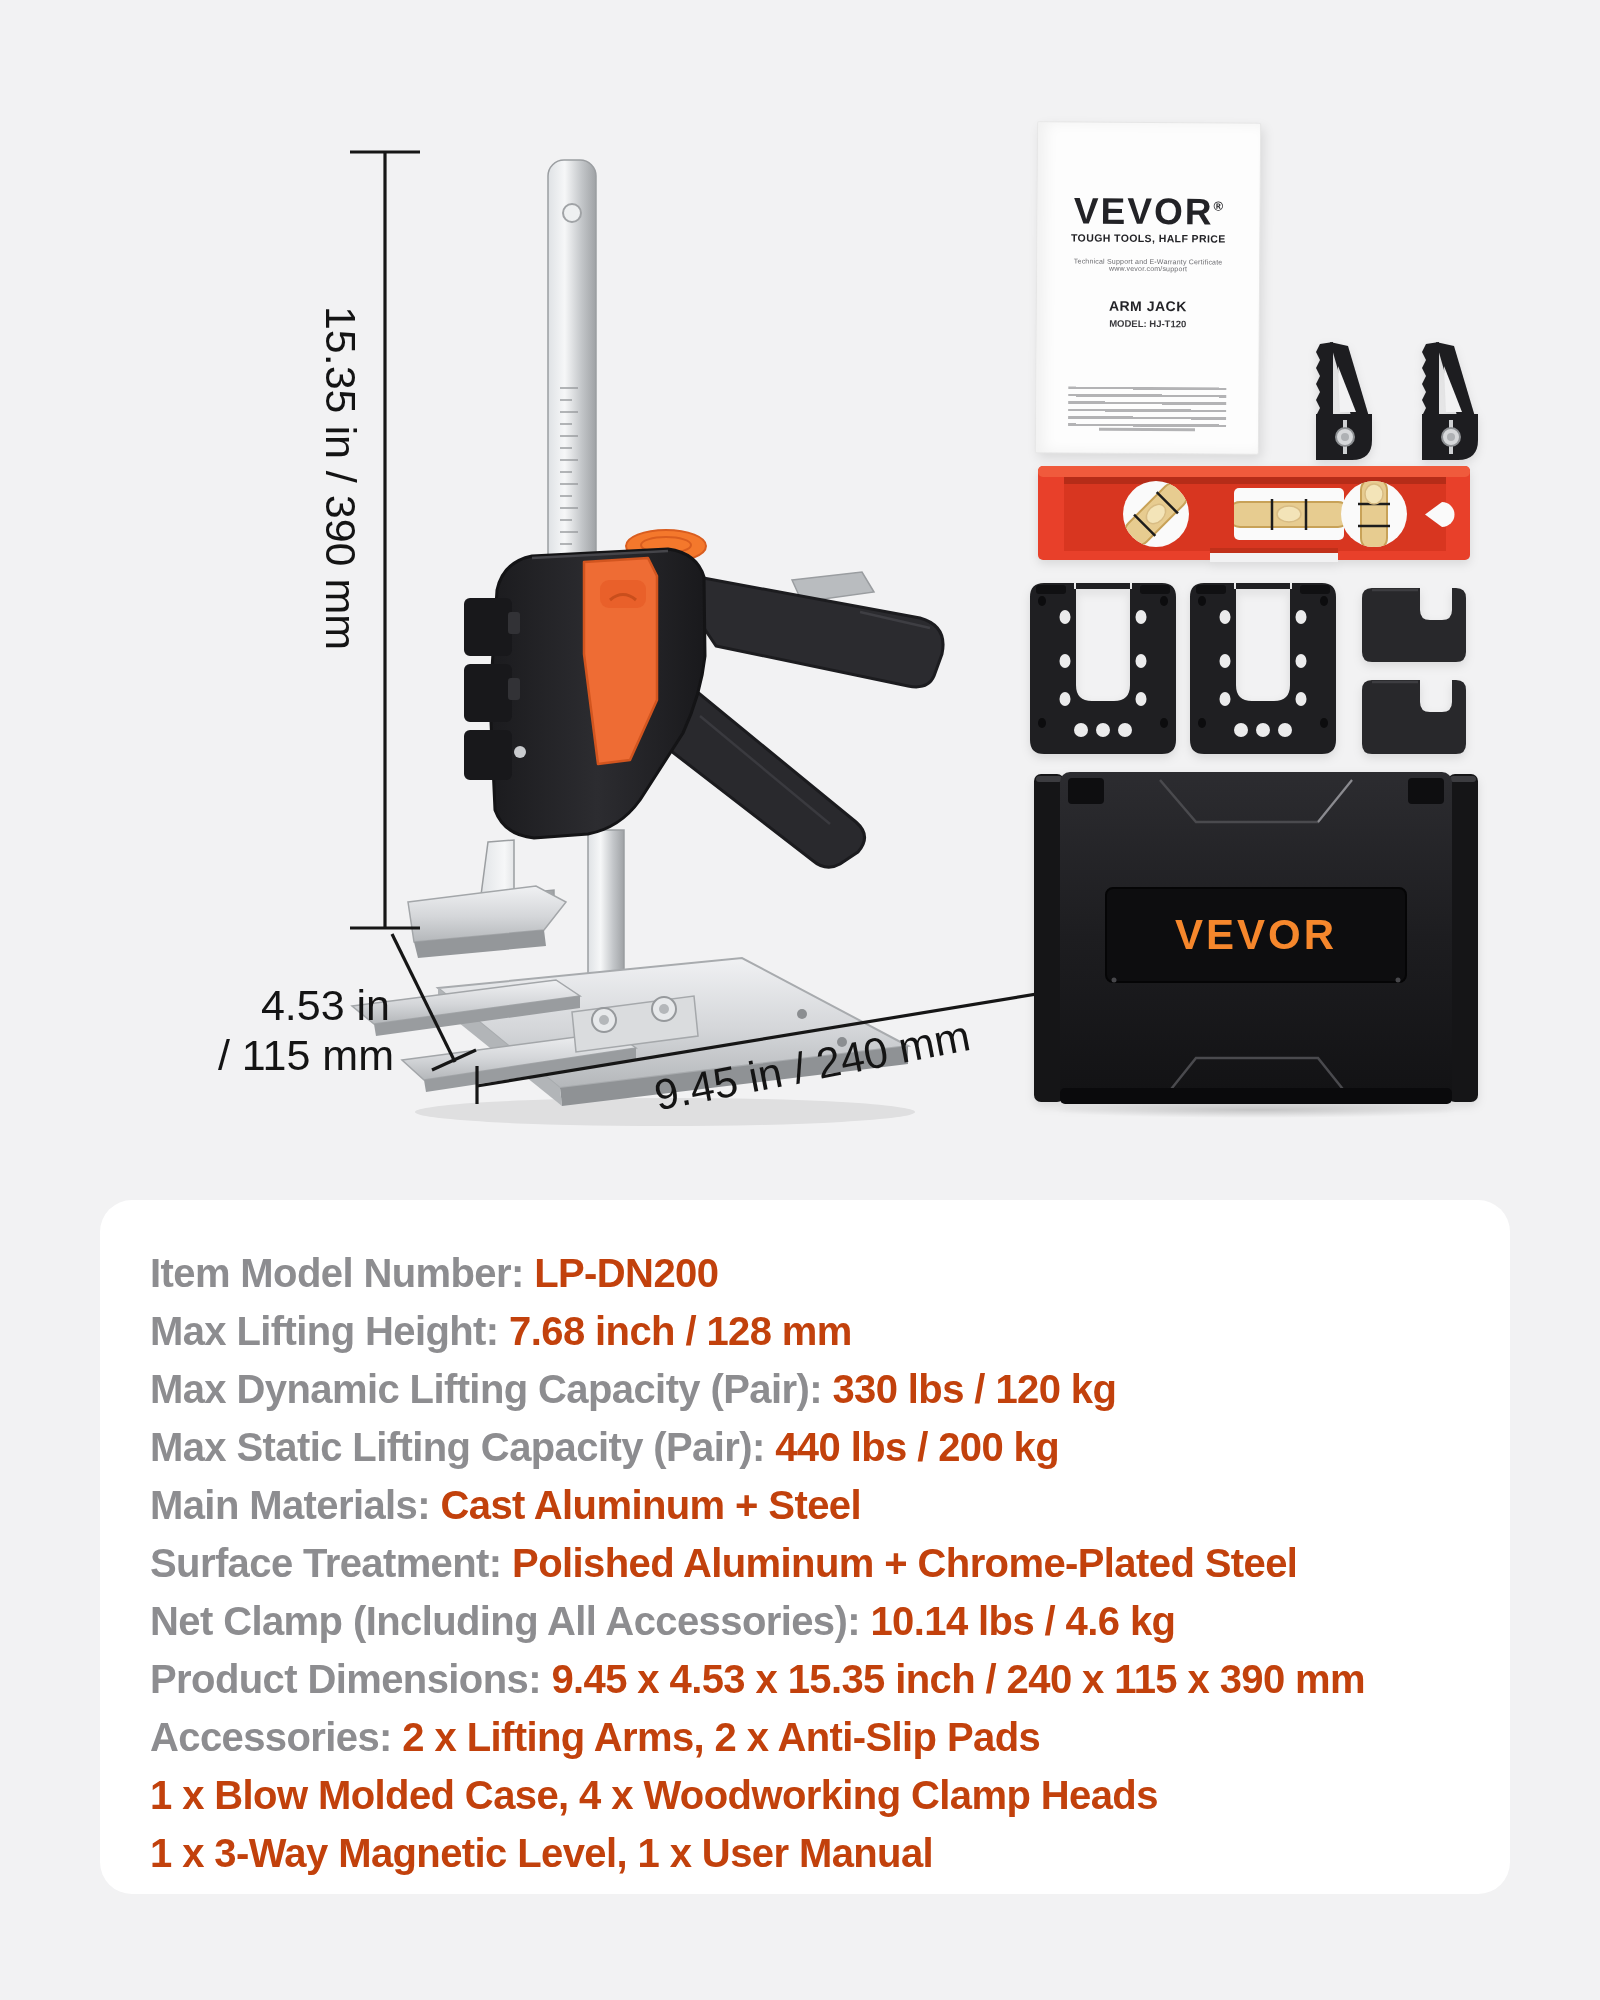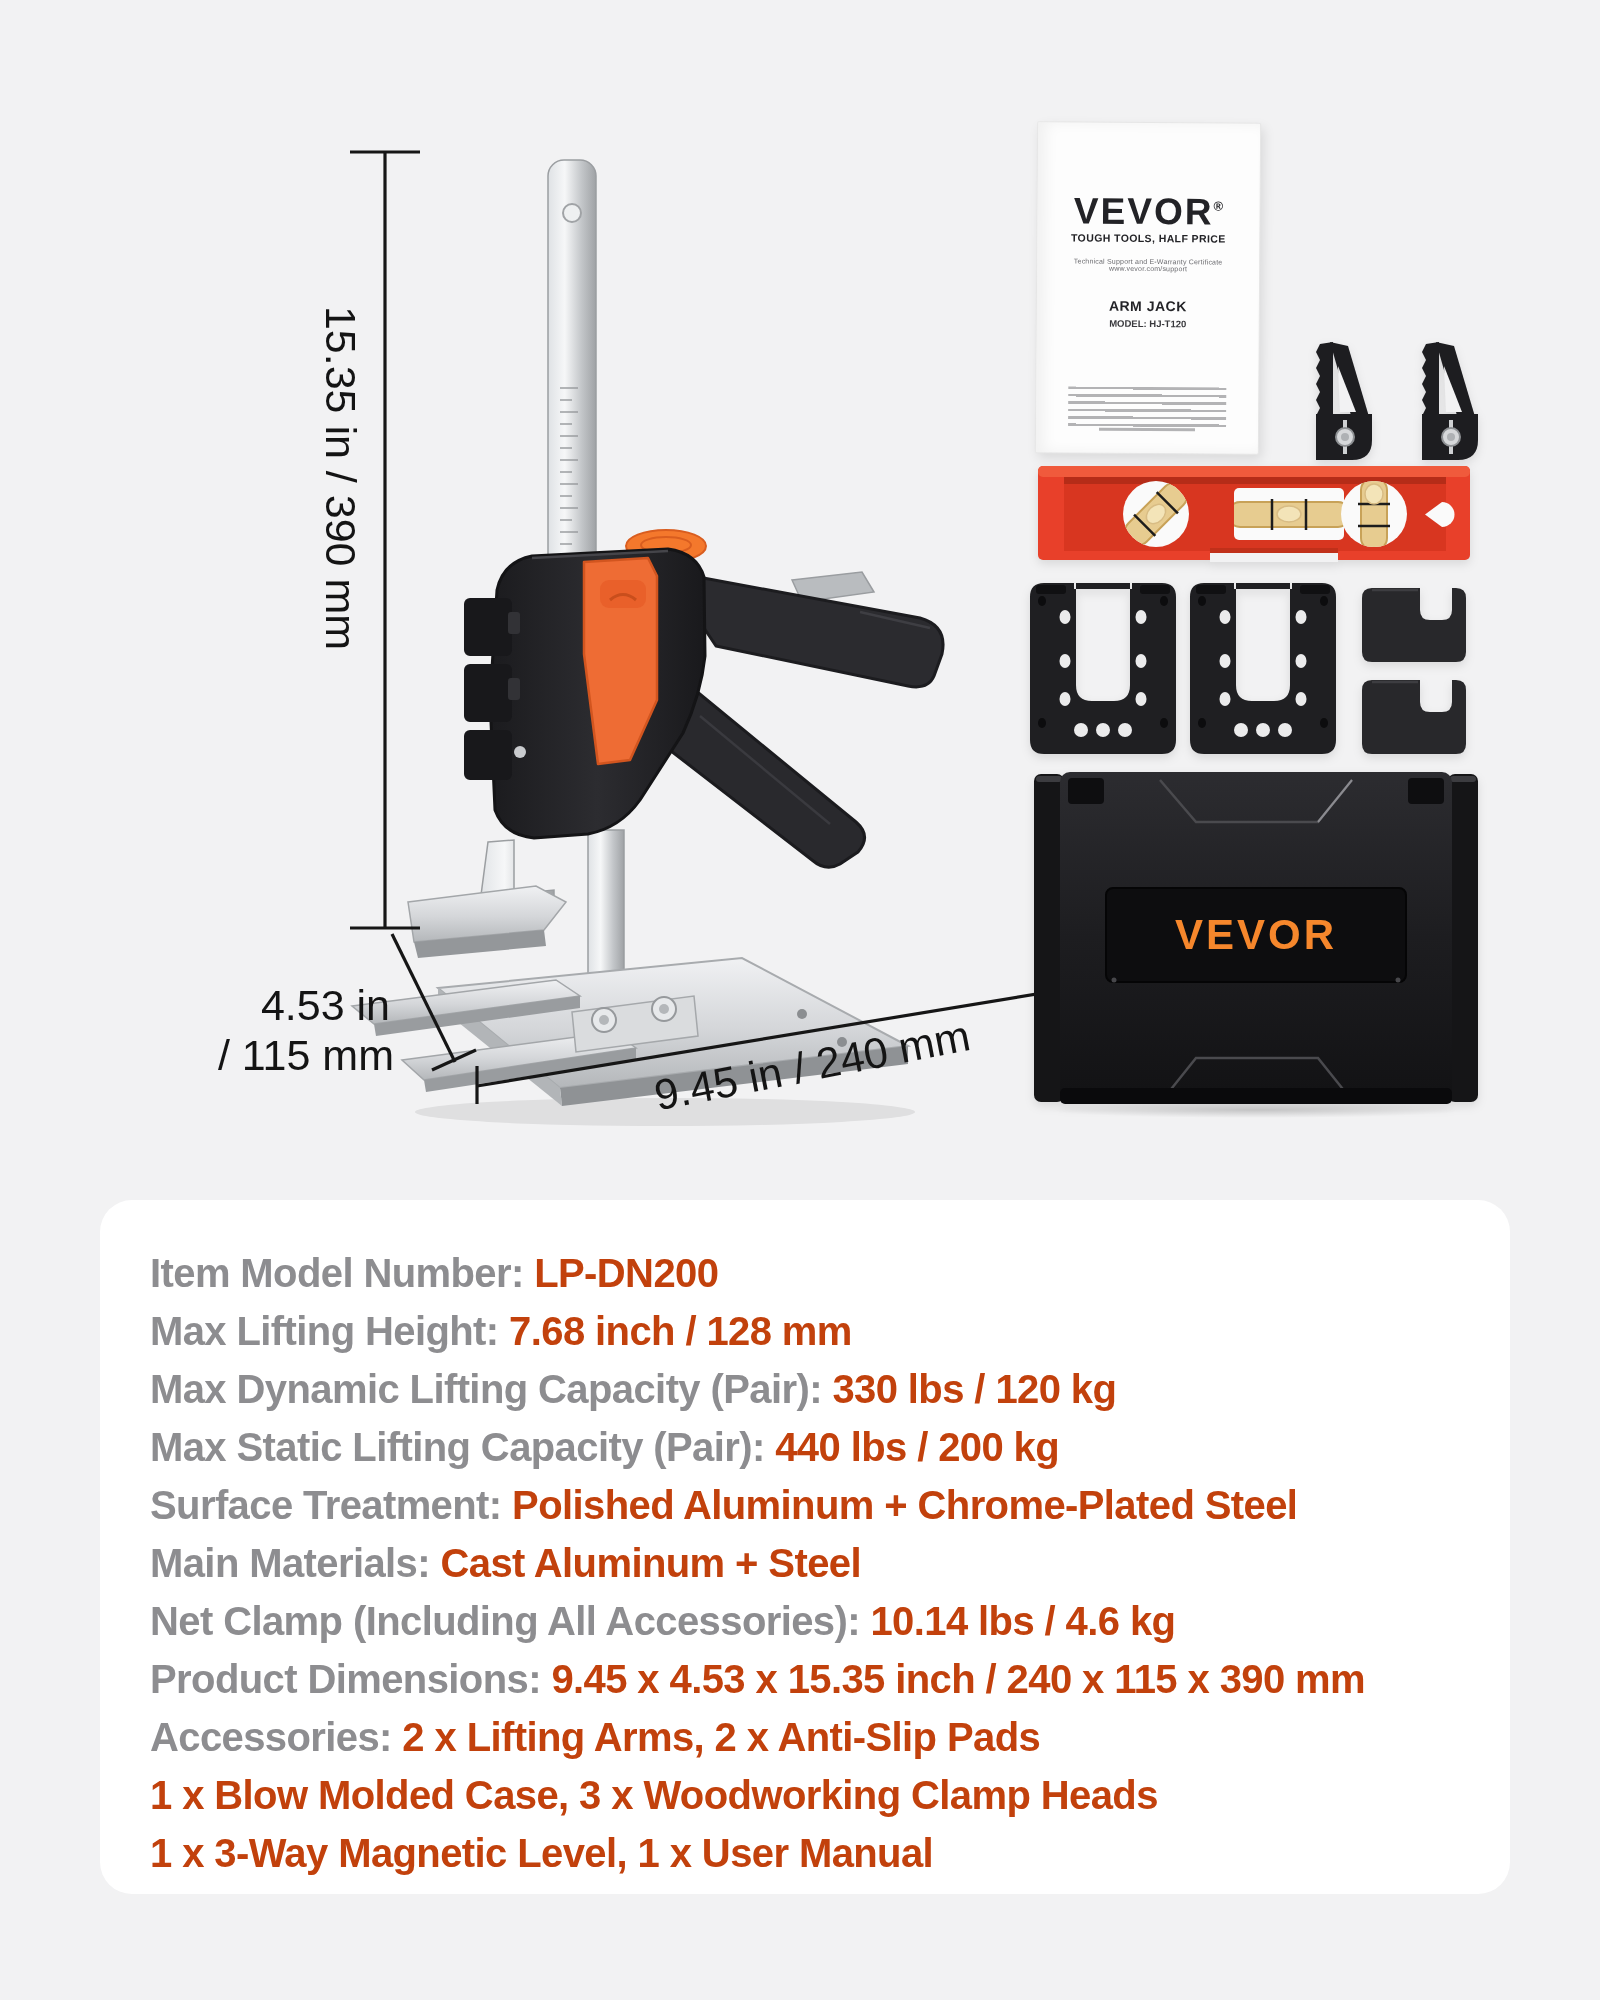--- a/index.html
+++ b/index.html
@@ -311,21 +311,21 @@
   <path d="M 130 330 L 162 290 L 284 290 L 316 330" fill="none" stroke="#4a4a4e" stroke-width="2.5"></path>
   <rect x="26" y="320" width="392" height="16" rx="5" fill="#0a0a0c"></rect>
 </svg>
 
 <div class="abs spec-card">
   <div class="spec-rows">
     <div class="spec-row"><span class="spec-label">Item Model Number: </span><span class="spec-value">LP-DN200</span></div>
     <div class="spec-row"><span class="spec-label">Max Lifting Height: </span><span class="spec-value">7.68 inch / 128 mm</span></div>
     <div class="spec-row"><span class="spec-label">Max Dynamic Lifting Capacity (Pair): </span><span class="spec-value">330 lbs / 120 kg</span></div>
     <div class="spec-row"><span class="spec-label">Max Static Lifting Capacity (Pair): </span><span class="spec-value">440 lbs / 200 kg</span></div>
+    <div class="spec-row"><span class="spec-label">Main Materials: </span><span class="spec-value">Cast Aluminum + Steel</span></div>
     <div class="spec-row"><span class="spec-label">Surface Treatment: </span><span class="spec-value">Polished Aluminum + Chrome-Plated Steel</span></div>
-    <div class="spec-row"><span class="spec-label">Main Materials: </span><span class="spec-value">Cast Aluminum + Steel</span></div>
     <div class="spec-row"><span class="spec-label">Net Clamp (Including All Accessories): </span><span class="spec-value">10.14 lbs / 4.6 kg</span></div>
     <div class="spec-row"><span class="spec-label">Product Dimensions: </span><span class="spec-value">9.45 x 4.53 x 15.35 inch / 240 x 115 x 390 mm</span></div>
     <div class="spec-row"><span class="spec-label">Accessories: </span><span class="spec-value">2 x Lifting Arms, 2 x Anti-Slip Pads</span></div>
-    <div class="spec-row"><span class="spec-label"></span><span class="spec-value">1 x Blow Molded Case, 3 x Woodworking Clamp Heads</span></div>
+    <div class="spec-row"><span class="spec-label"></span><span class="spec-value">1 x Blow Molded Case, 4 x Woodworking Clamp Heads</span></div>
     <div class="spec-row"><span class="spec-label"></span><span class="spec-value">1 x 3-Way Magnetic Level, 1 x User Manual</span></div>
   </div>
 </div>
 
 </body></html>

